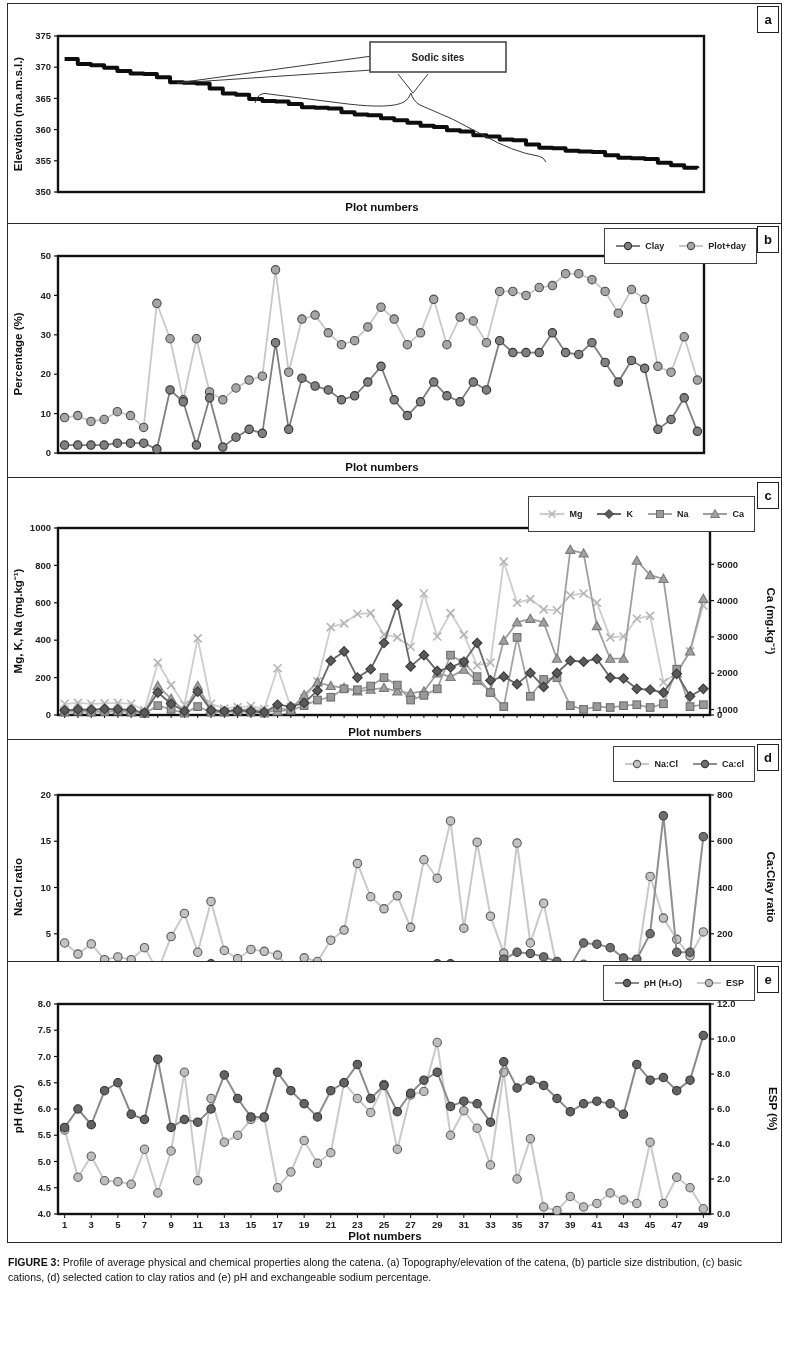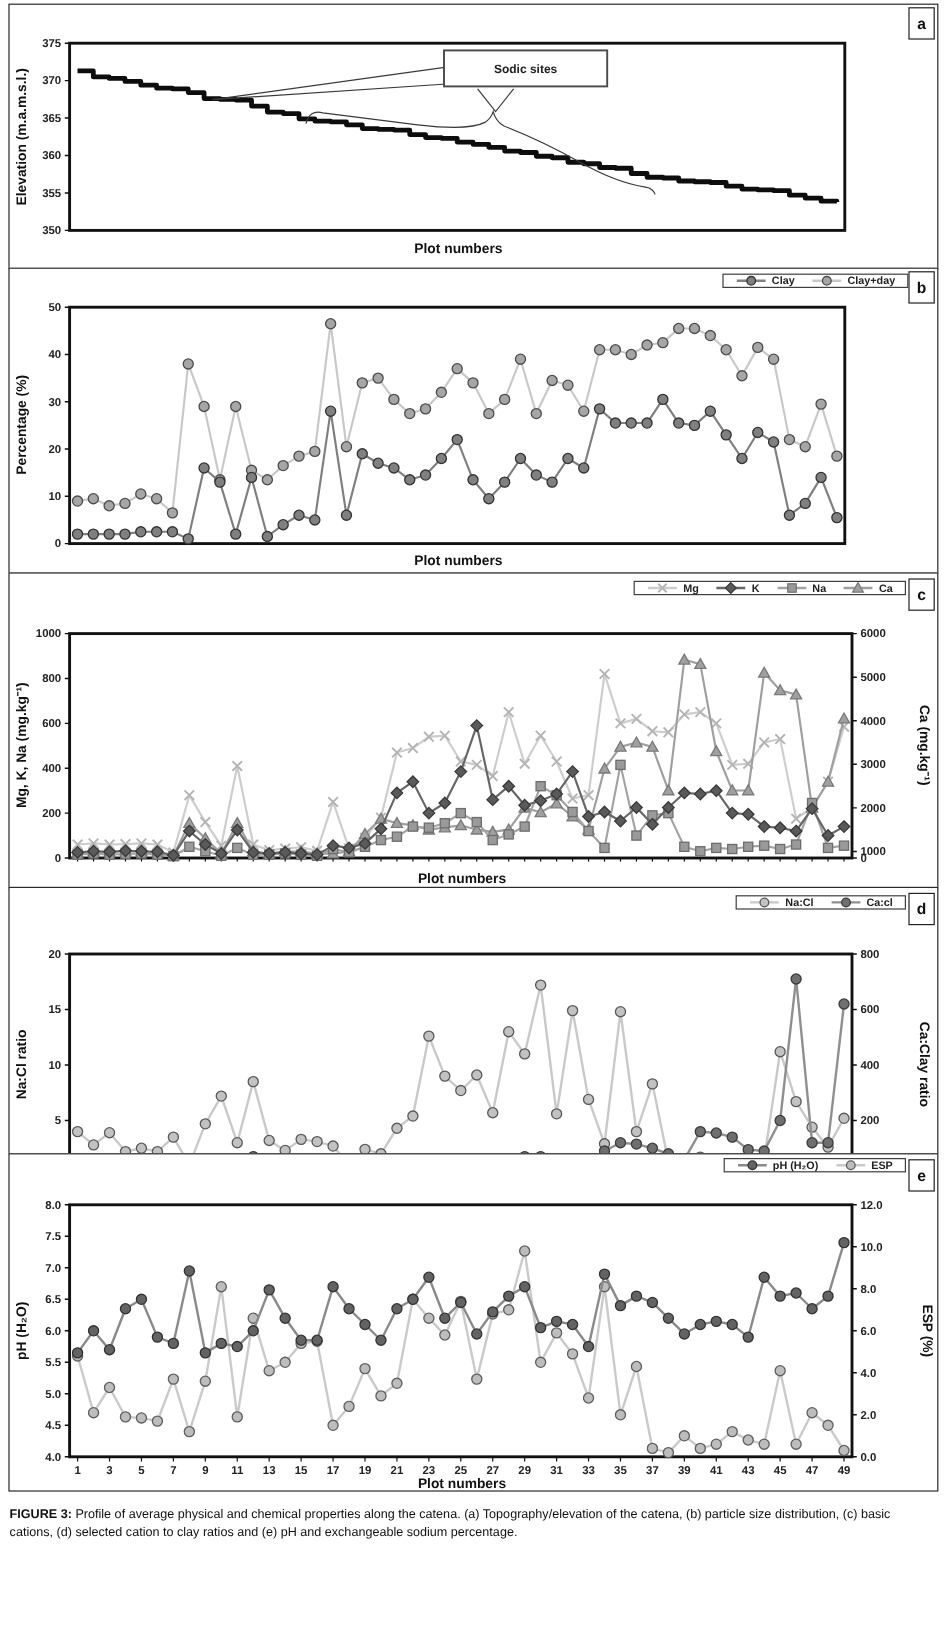--- a/index.html
+++ b/index.html
@@ -2,21 +2,21 @@
 <html><head>
 <meta charset="utf-8">
 <style>
   html,body{margin:0;padding:0;background:#fff;width:789px;font-family:"Liberation Sans",sans-serif;}
   #figure{width:775px;margin:4px 0 0 7px;}
   .panel{position:relative;background:#fff;border:1.5px solid #2a2a2a;margin-top:-1.5px;box-sizing:border-box;}
   .panel svg.chart{display:block;}
   .tick{font:600 9.5px "Liberation Sans",sans-serif;fill:#222;}
   .ylab,.xlab,.y2lab{font:700 11.5px "Liberation Sans",sans-serif;fill:#111;text-anchor:middle;}
   .ann{font:600 10px "Liberation Sans",sans-serif;fill:#222;text-anchor:middle;}
-  .legend{position:absolute;border:1.5px solid #3f3f3f;background:#fff;padding:0 10px;display:flex;gap:14px;align-items:center;font:700 9px "Liberation Sans",sans-serif;color:#222;white-space:nowrap;z-index:3;}
+  .legend{position:absolute;border:1.5px solid #3f3f3f;background:#fff;padding:12px 10px;display:flex;gap:14px;align-items:center;font:700 9px "Liberation Sans",sans-serif;color:#222;white-space:nowrap;z-index:3;}
   .li{display:inline-flex;align-items:center;gap:4px;}
   .letterbox{position:absolute;top:2px;right:2px;width:20px;height:25px;border:1.6px solid #222;background:#fff;display:flex;align-items:center;justify-content:center;font:700 13px "Liberation Sans",sans-serif;color:#111;z-index:4;}
   #caption{width:770px;margin:12px 0 0 8px;font:400 10.5px/1.45 "Liberation Sans",sans-serif;color:#111;}
   #caption b{font-weight:700;margin-top:20px;}
 </style>
 </head>
 <body>
 
 <div id="figure">
 
@@ -61,21 +61,21 @@
             <line x1="1" y1="5" x2="25" y2="5" stroke="#7f7f7f" stroke-width="2"></line>
             <circle cx="13" cy="5" r="3.6" fill="#808080" stroke="#333" stroke-width="1.1"></circle>
           </svg>
         <span>Clay</span>
       </span>
       <span class="li">
         <svg width="26" height="10">
             <line x1="1" y1="5" x2="25" y2="5" stroke="#c8c8c8" stroke-width="2"></line>
             <circle cx="13" cy="5" r="3.6" fill="#a6a6a6" stroke="#4d4d4d" stroke-width="1.1"></circle>
           </svg>
-        <span>Clay+day</span>
+        <span>Plot+day</span>
       </span>
     </div>
     <svg class="chart" id="svg-b" width="771" height="253">
       <text class="ylab" x="14" y="130" transform="rotate(-90 14 130)">Percentage (%)</text>
       <text class="xlab" x="374" y="247">Plot numbers</text>
     <rect x="50" y="32" width="646" height="197" fill="none" stroke="#111" stroke-width="2.4"></rect>
         <line x1="46" y1="229" x2="50" y2="229" stroke="#111" stroke-width="1.2"></line>
         <text x="43" y="232.2" class="tick" text-anchor="end">0</text>
         <line x1="46" y1="189.60000000000002" x2="50" y2="189.60000000000002" stroke="#111" stroke-width="1.2"></line>
         <text x="43" y="192.8" class="tick" text-anchor="end">10</text>
@@ -191,21 +191,21 @@
           <circle cx="676.2244897959183" cy="173.84" r="4.2" fill="#808080" stroke="#333333" stroke-width="1.1"></circle>
           <circle cx="689.4081632653061" cy="207.33" r="4.2" fill="#808080" stroke="#333333" stroke-width="1.1"></circle>
         </g>
       </svg>
     <div class="letterbox">
         <span>b</span>
       </div>
   </div>
 
   <div class="panel" style="height:264px">
-    <div class="legend" style="top:6px;right:26px">
+    <div class="legend" style="top:18px;right:26px">
       <span class="li">
         <svg width="26" height="10">
             <line x1="1" y1="5" x2="25" y2="5" stroke="#cdcdcd" stroke-width="2"></line>
             <path d="M9.5 1.5 L16.5 8.5 M9.5 8.5 L16.5 1.5" stroke="#b5b5b5" stroke-width="1.6" fill="none"></path>
           </svg>
         <span>Mg</span>
       </span>
       <span class="li">
         <svg width="26" height="10">
             <line x1="1" y1="5" x2="25" y2="5" stroke="#666" stroke-width="2"></line>

